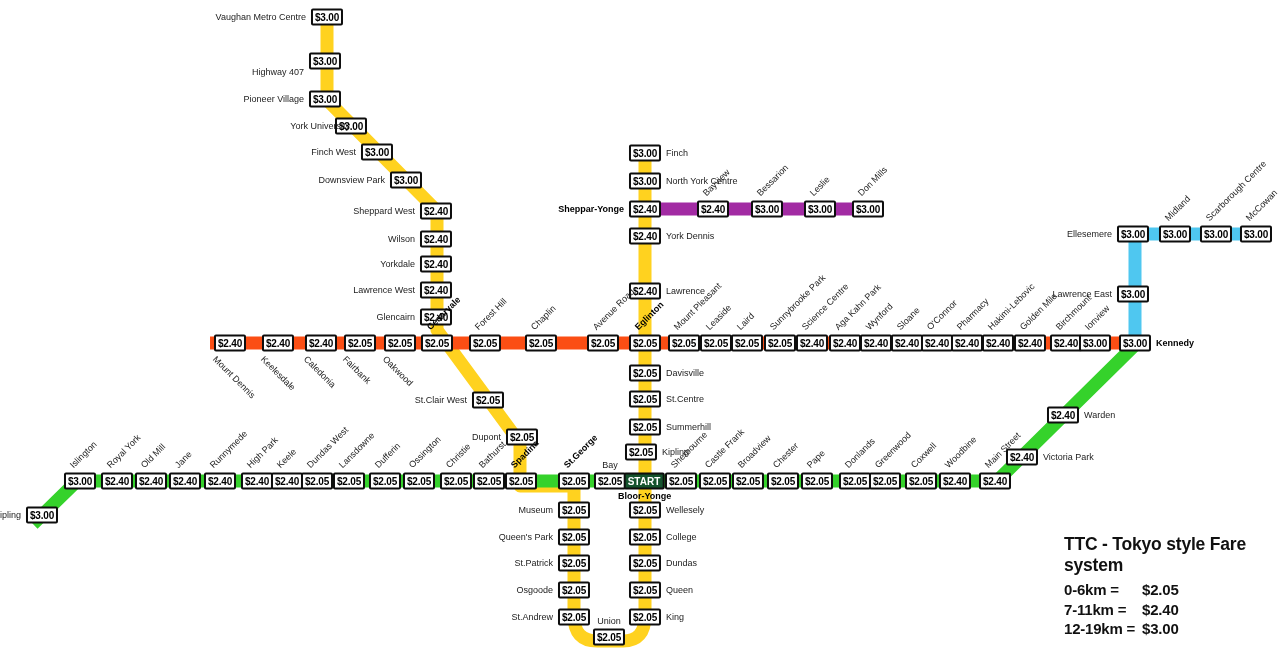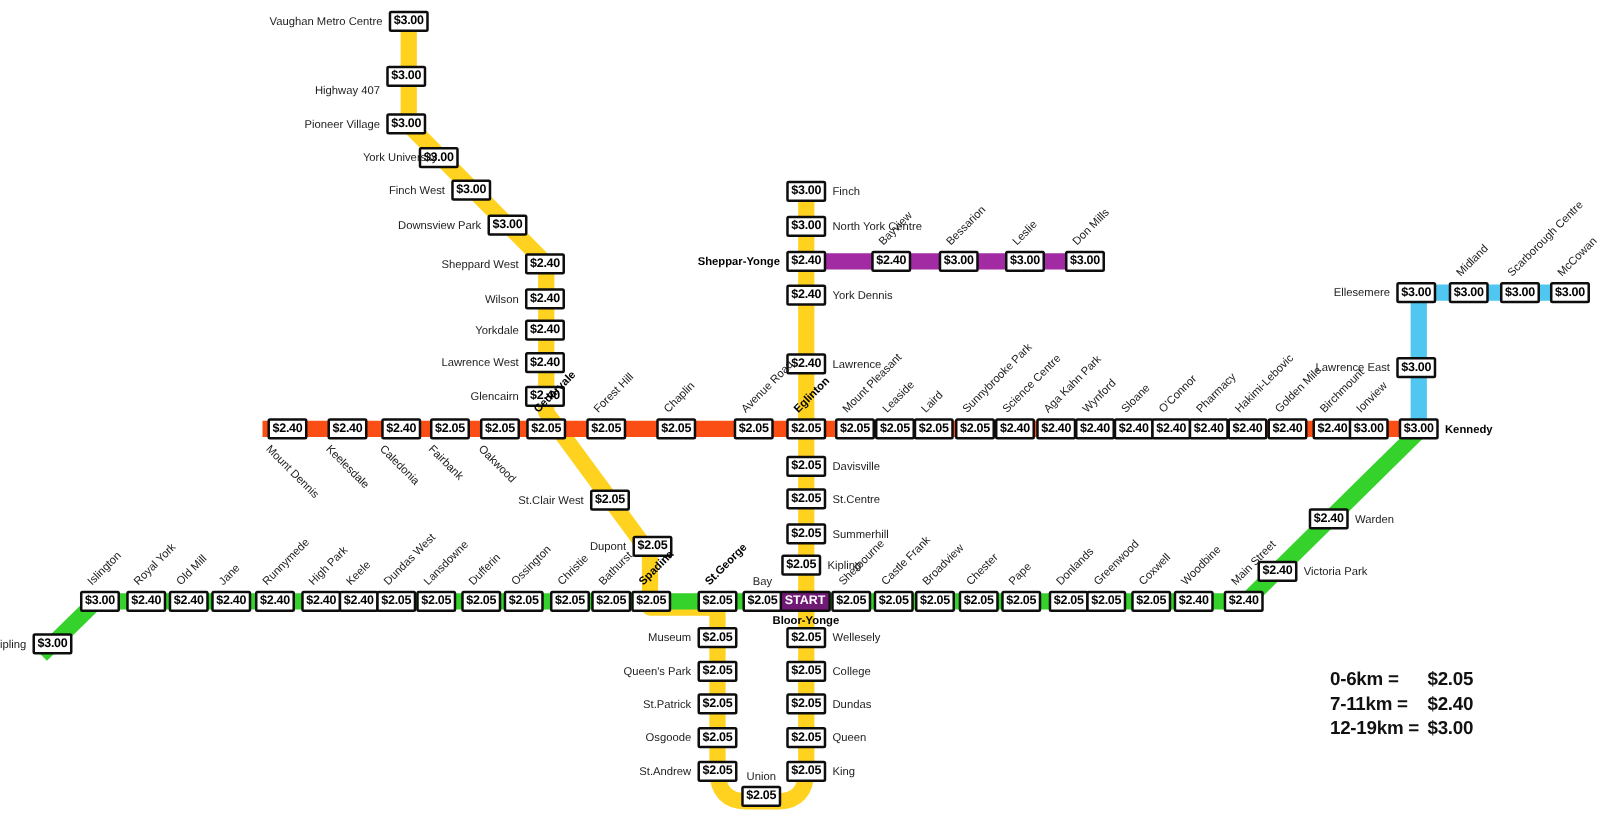--- a/index.html
+++ b/index.html
@@ -147,21 +147,21 @@
       <div class="fare" style="left: 456px; top: 481px;">$2.05</div>
       <div class="lbl rot" style="left: 451px; top: 460px;">Christie</div>
       <div class="fare" style="left: 489px; top: 481px;">$2.05</div>
       <div class="lbl rot" style="left: 484px; top: 460px;">Bathurst</div>
       <div class="fare" style="left: 521px; top: 481px;">$2.05</div>
       <div class="lbl bold rot" style="left: 516px; top: 460px;">Spadina</div>
       <div class="fare" style="left: 574px; top: 481px;">$2.05</div>
       <div class="lbl bold rot" style="left: 569px; top: 460px;">St.George</div>
       <div class="fare" style="left: 610px; top: 481px;">$2.05</div>
       <div class="lbl a" style="left: 610px; top: 470px;">Bay</div>
-      <div class="fare start" style="background: #701a75; left: 644px; top: 481px;">START</div>
+      <div class="fare start" style="background: #14532d; left: 644px; top: 481px;">START</div>
       <div class="lbl bold b" style="left: 634px; top: 491px;">Bloor-Yonge</div>
       <div class="fare" style="left: 681px; top: 481px;">$2.05</div>
       <div class="lbl rot" style="left: 676px; top: 460px;">Sherbourne</div>
       <div class="fare" style="left: 715px; top: 481px;">$2.05</div>
       <div class="lbl rot" style="left: 710px; top: 460px;">Castle Frank</div>
       <div class="fare" style="left: 748px; top: 481px;">$2.05</div>
       <div class="lbl rot" style="left: 743px; top: 460px;">Broadview</div>
       <div class="fare" style="left: 783px; top: 481px;">$2.05</div>
       <div class="lbl rot" style="left: 778px; top: 460px;">Chester</div>
       <div class="fare" style="left: 817px; top: 481px;">$2.05</div>
@@ -226,20 +226,21 @@
       <div class="lbl rot" style="left: 1025px; top: 322px;">Golden Mile</div>
       <div class="fare" style="left: 1066px; top: 343px;">$2.40</div>
       <div class="lbl rot" style="left: 1061px; top: 322px;">Birchmount</div>
       <div class="fare" style="left: 1095px; top: 343px;">$3.00</div>
       <div class="lbl rot" style="left: 1090px; top: 322px;">Ionview</div>
       <div class="fare major" style="left: 1135px; top: 343px;">$3.00</div>
       <div class="lbl bold r" style="left: 1156px; top: 343px;">Kennedy</div>
     </div>
 
   <div class="legend">
+    <div class="legend-title">TTC - Tokyo style Fare system</div>
     <div class="legend-row">
       <span>0-6km =</span>
       <span>$2.05</span>
     </div>
     <div class="legend-row">
       <span>7-11km =</span>
       <span>$2.40</span>
     </div>
     <div class="legend-row">
       <span>12-19km =</span>

